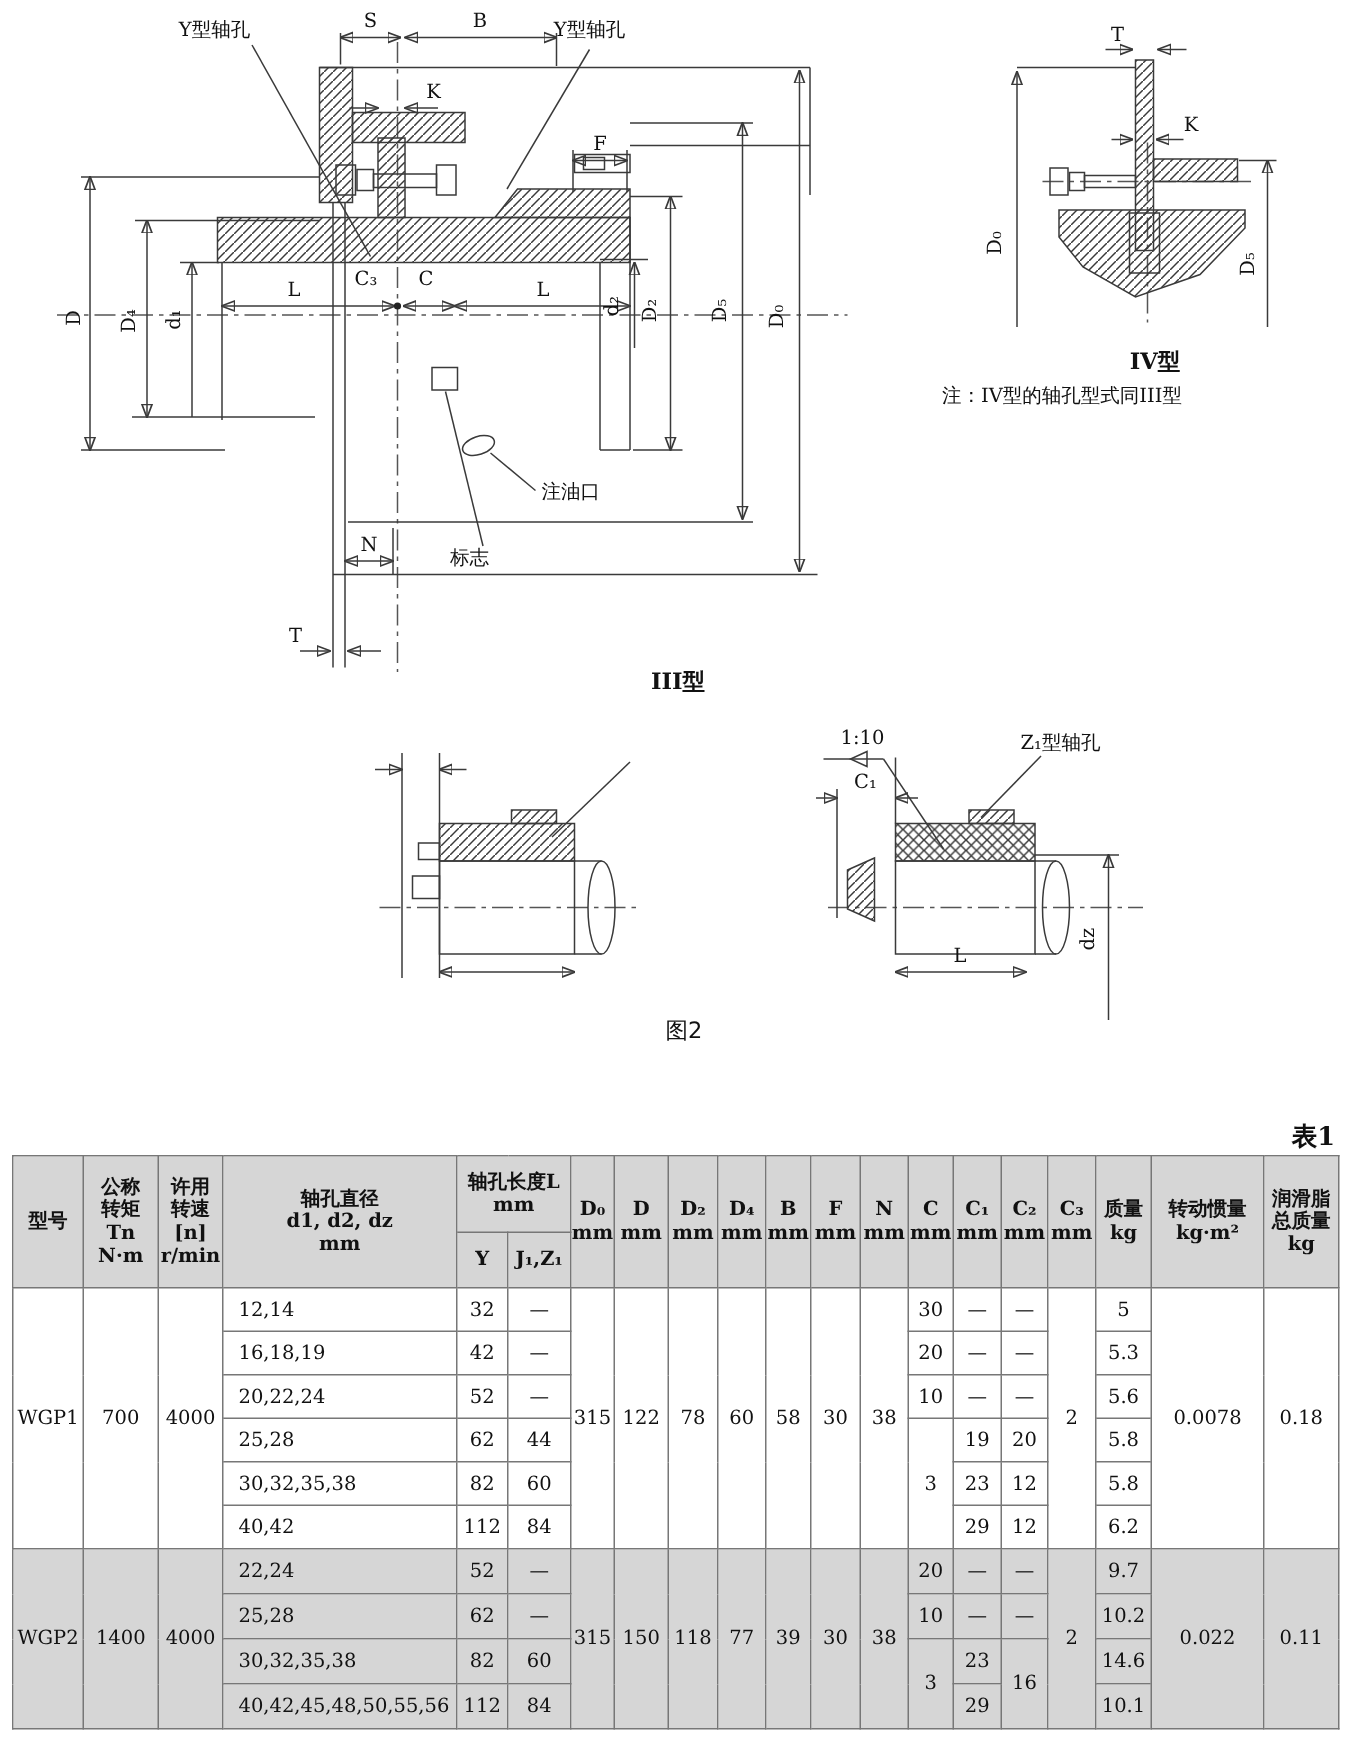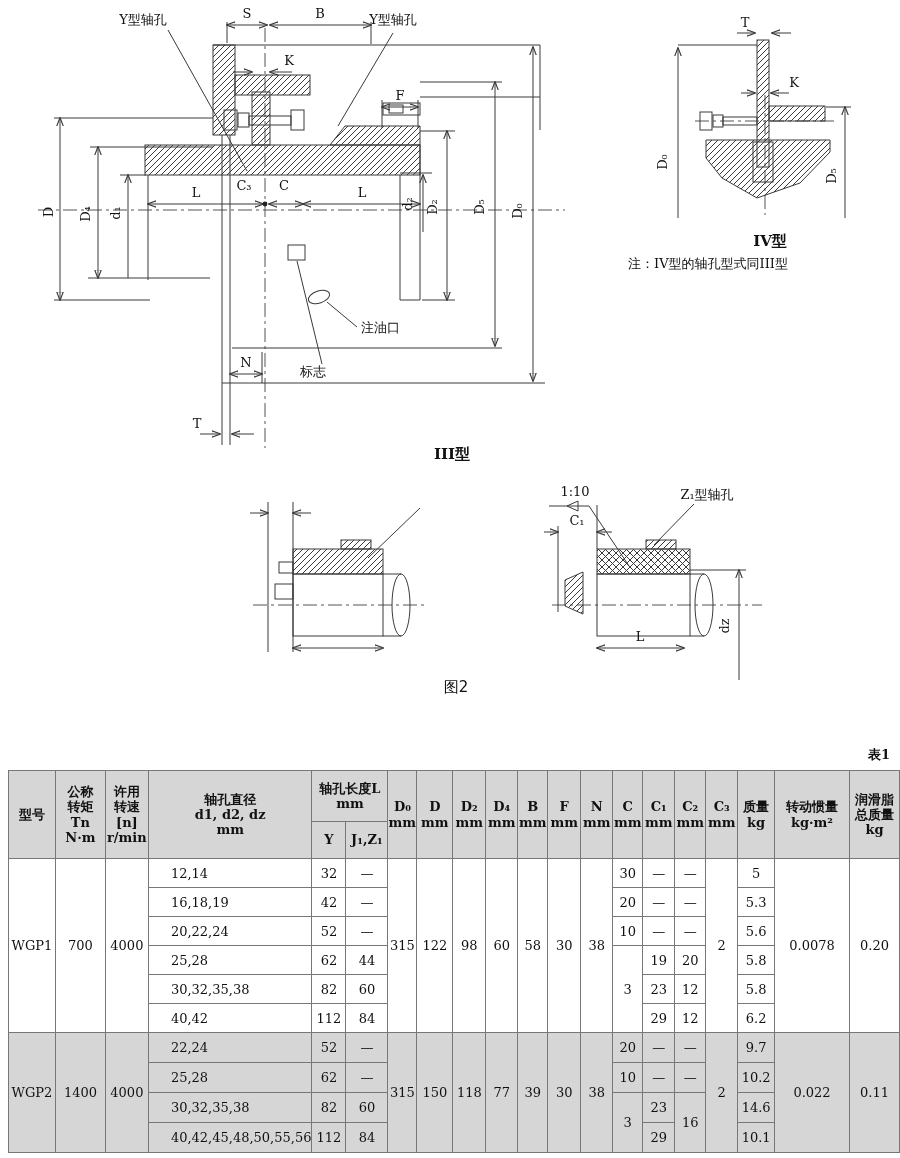--- a/index.html
+++ b/index.html
@@ -8,31 +8,31 @@
   svg{position:absolute;top:0;left:0;}
   svg line,svg rect,svg ellipse,svg circle,svg polygon,svg path{stroke:#3a3a3a;fill:none;stroke-width:1;}
   svg .cl{stroke:#555;stroke-dasharray:14 4 3 4;}
   svg .hatch{fill:url(#h1);}
   svg .xhatch{fill:url(#h2);}
   svg .dot{fill:#222;stroke:none;}
   svg text{font-family:"DejaVu Serif","Liberation Serif",serif;font-size:13px;fill:#111;stroke:none;}
   svg text.cap{font-size:15px;font-weight:bold;}
   svg text.note{font-size:13px;}
   svg text.fig{font-size:15px;font-family:"DejaVu Sans","Liberation Sans",sans-serif;}
-  .tbl-label{position:absolute;top:746px;right:10px;font-size:13px;font-weight:bold;}
+  .tbl-label{position:absolute;top:746px;right:10px;font-size:17px;font-weight:bold;}
   table.spec{position:absolute;top:770px;left:8px;border-collapse:collapse;table-layout:fixed;
              font-size:13px;}
   table.spec td{border:1px solid #777;text-align:center;vertical-align:middle;padding:0;
                 overflow:hidden;}
   table.spec td.hd{background:#d6d6d6;font-weight:bold;white-space:pre-line;line-height:1.18;}
   table.spec tr.h1 td{height:50px;}
   table.spec tr.h2 td{height:36px;}
   table.spec tr.bw{height:29px;background:#fff;}
   table.spec tr.bg{height:30px;background:#d6d6d6;}
-  table.spec td.bore{text-align:left;padding-left:22px;}
+  table.spec td.bore{text-align:left;padding-left:10px;}
 </style>
 </head>
 <body>
 
 <div class="sheet">
 
 <svg width="900" height="745" viewBox="0 0 900 745">
   <defs>
     <pattern id="h1" patternUnits="userSpaceOnUse" width="6" height="6">
       <path d="M0,6 L6,0" stroke="#666" stroke-width="0.8"></path>
@@ -304,32 +304,32 @@
 
   <tr class="bw">
     <td rowspan="6">WGP1</td>
     <td rowspan="6">700</td>
     <td rowspan="6">4000</td>
     <td class="bore">12,14</td>
     <td>32</td>
     <td>—</td>
     <td rowspan="6">315</td>
     <td rowspan="6">122</td>
-    <td rowspan="6">98</td>
+    <td rowspan="6">78</td>
     <td rowspan="6">60</td>
     <td rowspan="6">58</td>
     <td rowspan="6">30</td>
     <td rowspan="6">38</td>
     <td>30</td>
     <td>—</td>
     <td>—</td>
     <td rowspan="6">2</td>
     <td>5</td>
     <td rowspan="6">0.0078</td>
-    <td rowspan="6">0.20</td>
+    <td rowspan="6">0.18</td>
   </tr>
   <tr class="bw">
     <td class="bore">16,18,19</td>
     <td>42</td>
     <td>—</td>
     <td>20</td>
     <td>—</td>
     <td>—</td>
     <td>5.3</td>
   </tr>

